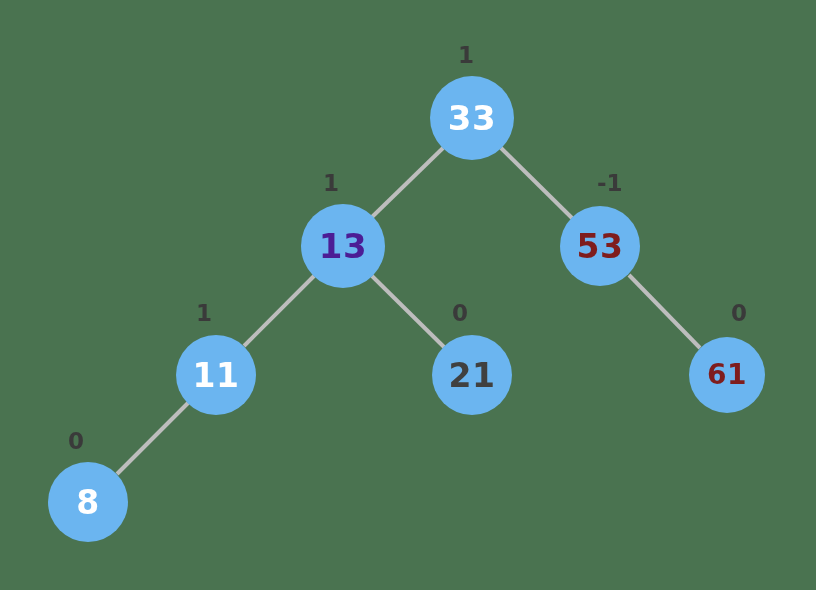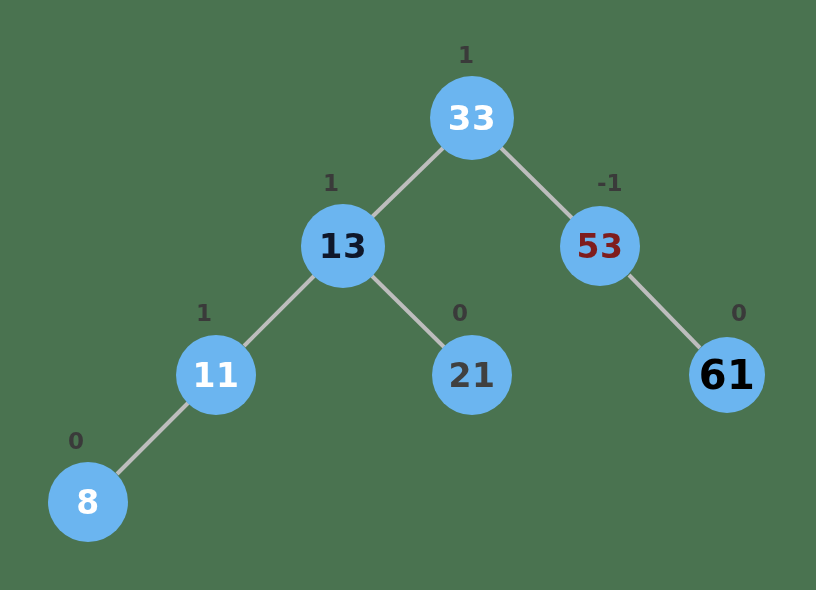--- a/index.html
+++ b/index.html
@@ -63,35 +63,35 @@
       <line x1="372" y1="276" x2="444" y2="347" stroke="#bdbdbd" stroke-width="4" stroke-linecap="butt"></line>
       <line x1="629" y1="275" x2="700" y2="348" stroke="#bdbdbd" stroke-width="4" stroke-linecap="butt"></line>
       <line x1="188" y1="403" x2="117" y2="474" stroke="#bdbdbd" stroke-width="4" stroke-linecap="butt"></line>
     </svg>
 <div class="balance-factor" style="left: 458px; top: 44px; color: rgb(58, 58, 58);">1</div>
     <div class="node" style="left: 430px; top: 76px; width: 84px; height: 84px; background: rgb(107, 181, 240);">
       <span class="node-label" style="font-size: 34px; color: rgb(255, 255, 255);">33</span>
     </div>
     <div class="balance-factor" style="left: 323px; top: 172px; color: rgb(58, 58, 58);">1</div>
     <div class="node" style="left: 301px; top: 204px; width: 84px; height: 84px; background: rgb(107, 181, 240);">
-      <span class="node-label" style="font-size: 34px; color: #0f172a;">13</span>
+      <span class="node-label" style="font-size: 34px; color: #4c1d95;">13</span>
     </div>
     <div class="balance-factor" style="left: 597px; top: 172px; color: rgb(58, 58, 58);">-1</div>
     <div class="node" style="left: 560px; top: 206px; width: 80px; height: 80px; background: rgb(107, 181, 240);">
       <span class="node-label" style="font-size: 33px; color: #7f1d1d;">53</span>
     </div>
     <div class="balance-factor" style="left: 196px; top: 302px; color: rgb(58, 58, 58);">1</div>
     <div class="node" style="left: 176px; top: 335px; width: 80px; height: 80px; background: rgb(107, 181, 240);">
       <span class="node-label" style="font-size: 33px; color: rgb(255, 255, 255);">11</span>
     </div>
     <div class="balance-factor" style="left: 452px; top: 302px; color: rgb(58, 58, 58);">0</div>
     <div class="node" style="left: 432px; top: 335px; width: 80px; height: 80px; background: rgb(107, 181, 240);">
       <span class="node-label" style="font-size: 33px; color: #404040;">21</span>
     </div>
     <div class="balance-factor" style="left: 731px; top: 302px; color: rgb(58, 58, 58);">0</div>
     <div class="node" style="left: 689px; top: 337px; width: 76px; height: 76px; background: rgb(107, 181, 240);">
-      <span class="node-label" style="font-size: 40px; color: #000000;">61</span>
+      <span class="node-label" style="font-size: 28px; color: #7f1d1d;">61</span>
     </div>
     <div class="balance-factor" style="left: 68px; top: 430px; color: rgb(58, 58, 58);">0</div>
     <div class="node" style="left: 48px; top: 462px; width: 80px; height: 80px; background: rgb(107, 181, 240);">
       <span class="node-label" style="font-size: 33px; color: rgb(255, 255, 255);">8</span>
     </div>
   </div>
 
 </body></html>

